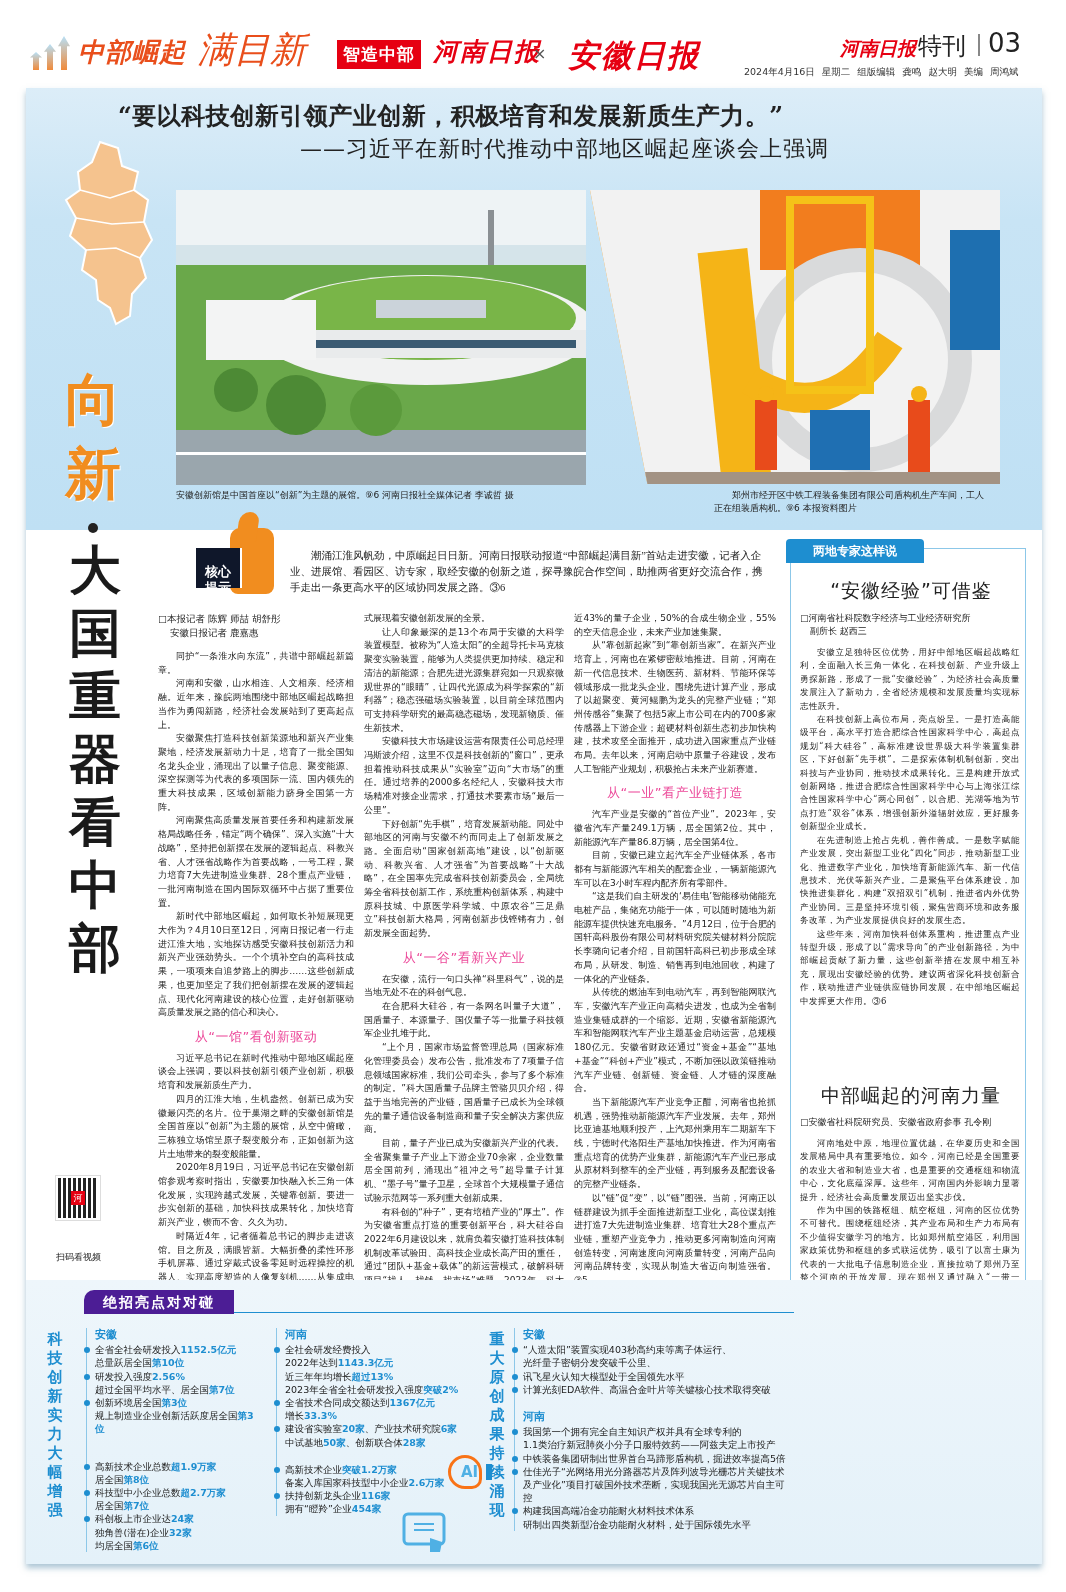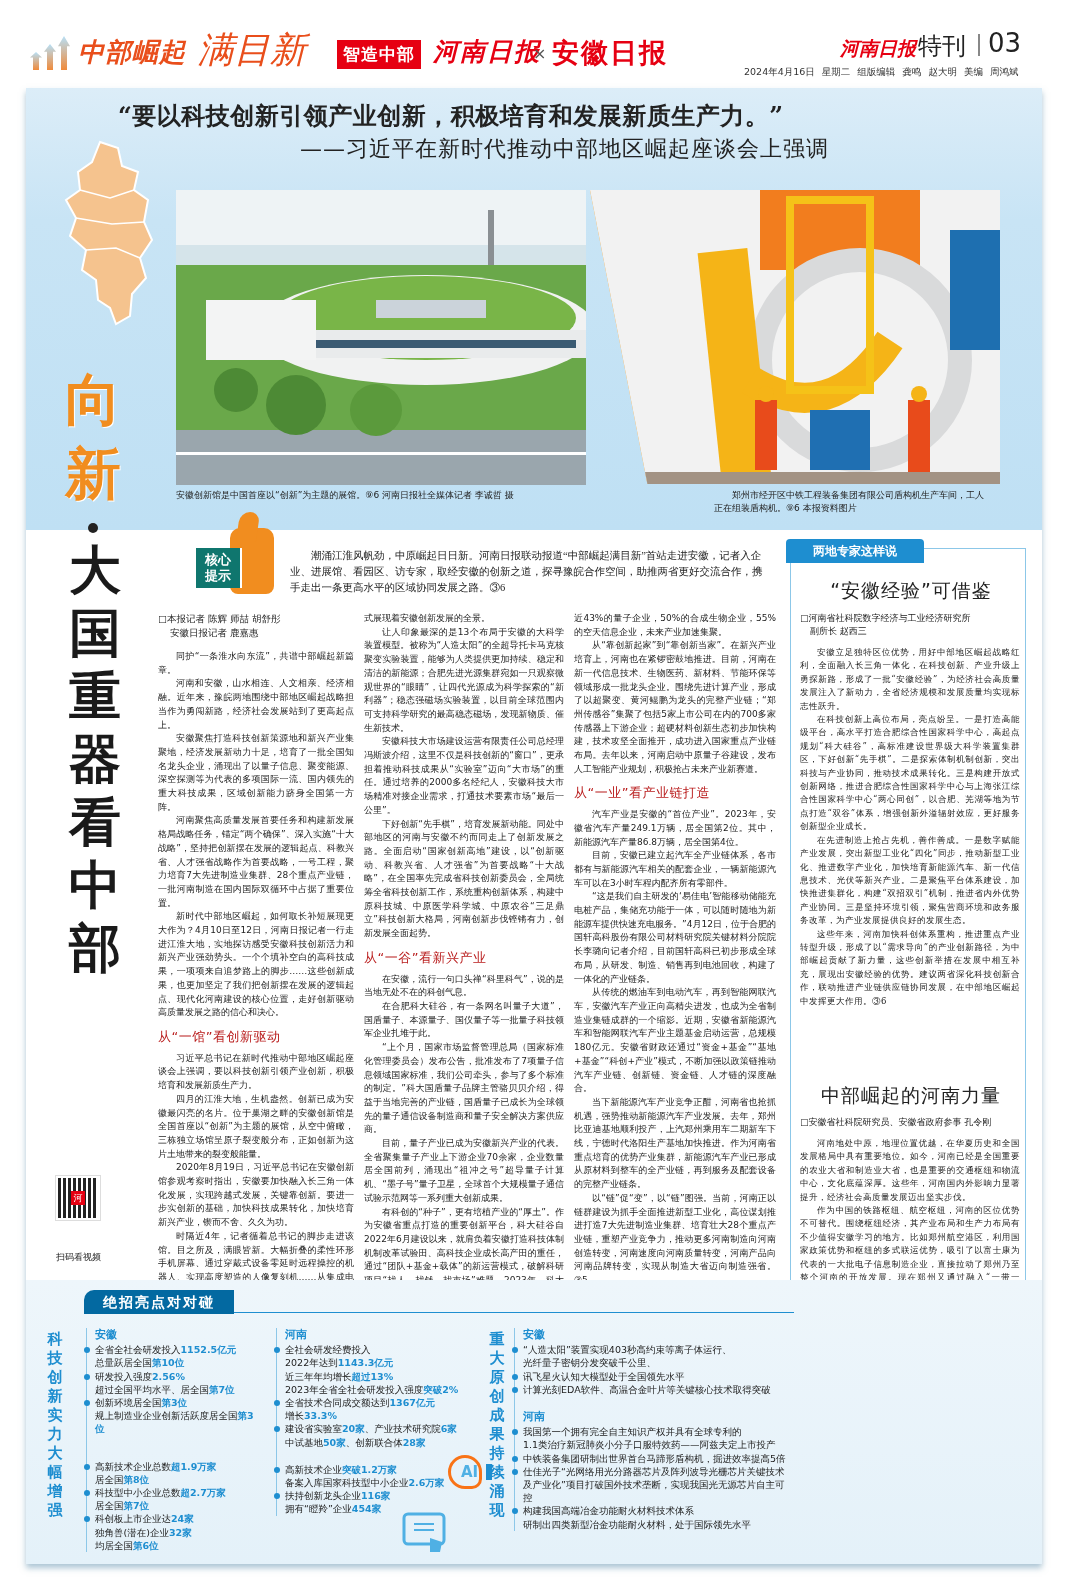--- a/index.html
+++ b/index.html
@@ -9,21 +9,21 @@
 
 .masthead{left:0;top:0;width:1066px;height:88px;background:#fff}
 .brand{left:30px;top:30px;display:flex;align-items:flex-end}
 .brand-arrows{width:46px;height:34px;position:relative}
 .brand-arrows span{position:absolute;bottom:0;width:12px;background:linear-gradient(#b7e0f7,#f08a3a);clip-path:polygon(50% 0,100% 30%,75% 30%,75% 100%,25% 100%,25% 30%,0 30%)}
 .brand-text{font-size:26px;font-weight:bold;color:#e94e1b;font-style:italic;letter-spacing:1px;margin-left:2px}
 .brand-script{font-family:"DejaVu Serif",serif;font-size:36px;font-weight:normal;color:#e94e1b;font-style:italic;margin-left:12px;line-height:40px}
 .tag-red{left:337px;top:40px;background:#e60012;color:#fff;font-size:17px;font-weight:bold;padding:3px 6px;letter-spacing:1px}
 .paper1{left:433px;top:35px;font-family:"DejaVu Serif",serif;font-size:25px;font-weight:bold;color:#e60012;font-style:italic;letter-spacing:2px}
 .xmark{left:533px;top:44px;font-size:16px;color:#555}
-.paper2{left:552px;top:35px;font-family:"DejaVu Serif",serif;font-size:27px;font-weight:bold;color:#e60012;letter-spacing:2px}
+.paper2{left:568px;top:35px;font-family:"DejaVu Serif",serif;font-size:31px;font-weight:bold;color:#e60012;font-style:italic;letter-spacing:2px}
 .rt-paper{left:840px;top:36px;font-family:"DejaVu Serif",serif;font-size:19px;font-weight:bold;color:#e60012;font-style:italic}
 .rt-section{left:918px;top:30px;font-size:24px;color:#222}
 .rt-sep{left:978px;top:34px;width:2px;height:22px;background:#888}
 .rt-page{left:988px;top:28px;font-size:26px;color:#222}
 .dateline{left:744px;top:66px;font-size:9.5px;color:#333;word-spacing:4px}
 
 .panel{left:26px;top:88px;width:1016px;height:1476px;background:#fff;box-shadow:0 4px 6px rgba(90,140,170,.5)}
 .sky{left:26px;top:88px;width:1016px;height:442px;background:linear-gradient(180deg,#dcedf8 0%,#c8e4f5 30%,#bfe0f4 100%)}
 .map{left:60px;top:138px;width:96px;height:190px}
 .quote-main{left:118px;top:100px;font-family:"DejaVu Serif","Liberation Serif",serif;font-size:24px;font-weight:bold;color:#222;letter-spacing:.5px}
@@ -32,42 +32,42 @@
 .photo2{left:590px;top:190px;width:410px;height:294px;overflow:hidden;background:#f39a1c;clip-path:polygon(0 0,100% 0,100% 100%,14% 100%)}
 .cap1{left:176px;top:489px;font-size:9px;color:#222}
 .cap2{left:714px;top:489px;width:272px;font-size:9px;color:#222;line-height:13px;text-indent:2em}
 
 .vt-top{left:58px;top:362px;width:70px;font-family:"DejaVu Serif",serif;font-size:56px;font-weight:bold;color:#f18d1f;line-height:74px;text-align:center;text-shadow:1px 1px 0 #fff}
 .vt-dot{left:88px;top:523px;width:10px;height:10px;border-radius:50%;background:#222}
 .vt-main{left:60px;top:538px;width:70px;font-family:"DejaVu Serif",serif;font-size:52px;font-weight:bold;color:#1a1a1a;line-height:63px;text-align:center}
 
 .tip-thumb{left:230px;top:528px;width:44px;height:66px;background:#f18d1f;border-radius:10px 10px 8px 8px}
 .tip-thumb:before{content:"";position:absolute;left:8px;top:-16px;width:20px;height:30px;background:#f18d1f;border-radius:10px 10px 2px 2px;transform:skewX(-8deg)}
-.tip-box{left:196px;top:548px;width:46px;height:40px;background:#0f766e;color:#fff;font-size:13px;font-weight:bold;line-height:16px;text-align:center;padding-top:4px;border-right:2px solid #fff}
+.tip-box{left:196px;top:548px;width:46px;height:40px;background:#0f172a;color:#fff;font-size:13px;font-weight:bold;line-height:16px;text-align:center;padding-top:16px;border-right:2px solid #fff}
 .tip-text{left:290px;top:548px;width:474px;font-family:Liberation Serif, serif;font-size:10.5px;line-height:16px;color:#222;text-indent:2em}
 
 .col{font-size:9px;line-height:13.7px;color:#222;text-align:justify}
 .col p{text-indent:2em}
 .byline{font-size:9.5px;line-height:14px}
-.subhead{font-size:13px;text-align:left;color:#b91c1c;margin:10px 0 8px;letter-spacing:.5px}
+.subhead{font-size:13px;text-align:center;color:#ec4899;margin:10px 0 8px;letter-spacing:.5px}
 
 .side{left:790px;top:548px;width:236px;height:978px;border:1px solid #8cc7e8;background:#fff}
 .side-tab{left:786px;top:539px;width:138px;height:24px;background:#1e8ed0;color:#fff;font-size:12px;font-weight:bold;text-align:center;line-height:24px;border-radius:4px 4px 0 0}
 .side-title1{left:800px;top:578px;width:222px;text-align:center;font-size:19px;color:#222;letter-spacing:1px}
 .side-title2{left:800px;top:1083px;width:222px;text-align:center;font-size:19px;color:#222;letter-spacing:1px}
 .side-by{font-size:9px;line-height:13px;color:#222}
 .side-body{font-family:"DejaVu Serif",serif;font-size:8.5px;line-height:13.4px;color:#222;text-align:justify;letter-spacing:.5px}
 .side-body p{text-indent:2em}
 
 .qr{left:56px;top:1176px;width:44px;height:44px;background:repeating-linear-gradient(90deg,#222 0 3px,#fff 3px 5px),#fff;border:2px solid #fff;outline:1px solid #ddd}
 .qr-logo{left:71px;top:1191px;width:14px;height:14px;background:#e60012;color:#fff;font-size:9px;text-align:center;line-height:14px}
 .qr-label{left:56px;top:1251px;font-size:9px;color:#222}
 
 .hl-band{left:26px;top:1280px;width:1016px;height:284px;background:linear-gradient(180deg,#eef6fb,#e4f1f9)}
-.hl-tab{left:84px;top:1290px;width:150px;height:24px;background:#0369a1;color:#fff;font-size:14px;font-weight:bold;line-height:24px;text-align:center;border-radius:10px 0 0 0;letter-spacing:2px}
+.hl-tab{left:84px;top:1290px;width:150px;height:24px;background:#4c1d95;color:#fff;font-size:14px;font-weight:bold;line-height:24px;text-align:center;border-radius:10px 0 0 0;letter-spacing:2px}
 .hl-line{left:234px;top:1312px;width:560px;height:1px;background:#1e8ed0}
 .hl-vert{font-size:15px;font-weight:bold;color:#1e8ed0;line-height:19px;width:18px;text-align:center}
 .hl-block{font-size:9.5px;line-height:13.2px;color:#222;border-left:1px solid #8cc7e8;padding-left:8px}
 .hl-block .region{color:#1e8ed0;font-weight:bold;font-size:11px;margin-bottom:2px}
 .hl-block .item{position:relative}
 .hl-block .item.b:before{content:"";position:absolute;left:-11px;top:4px;width:6px;height:6px;border-radius:50%;background:#1e8ed0}
 .hl-block .num{color:#1e8ed0;font-weight:bold}
 .hl-block .gap{height:12px}
 .ai-icon{left:718px;top:1460px;width:34px;height:34px;border:3px solid #f97316;border-radius:50% 50% 10px 50%}
 .ai-icon span{position:absolute;left:10px;top:5px;font-size:15px;color:#4fb0e4;font-weight:bold}

